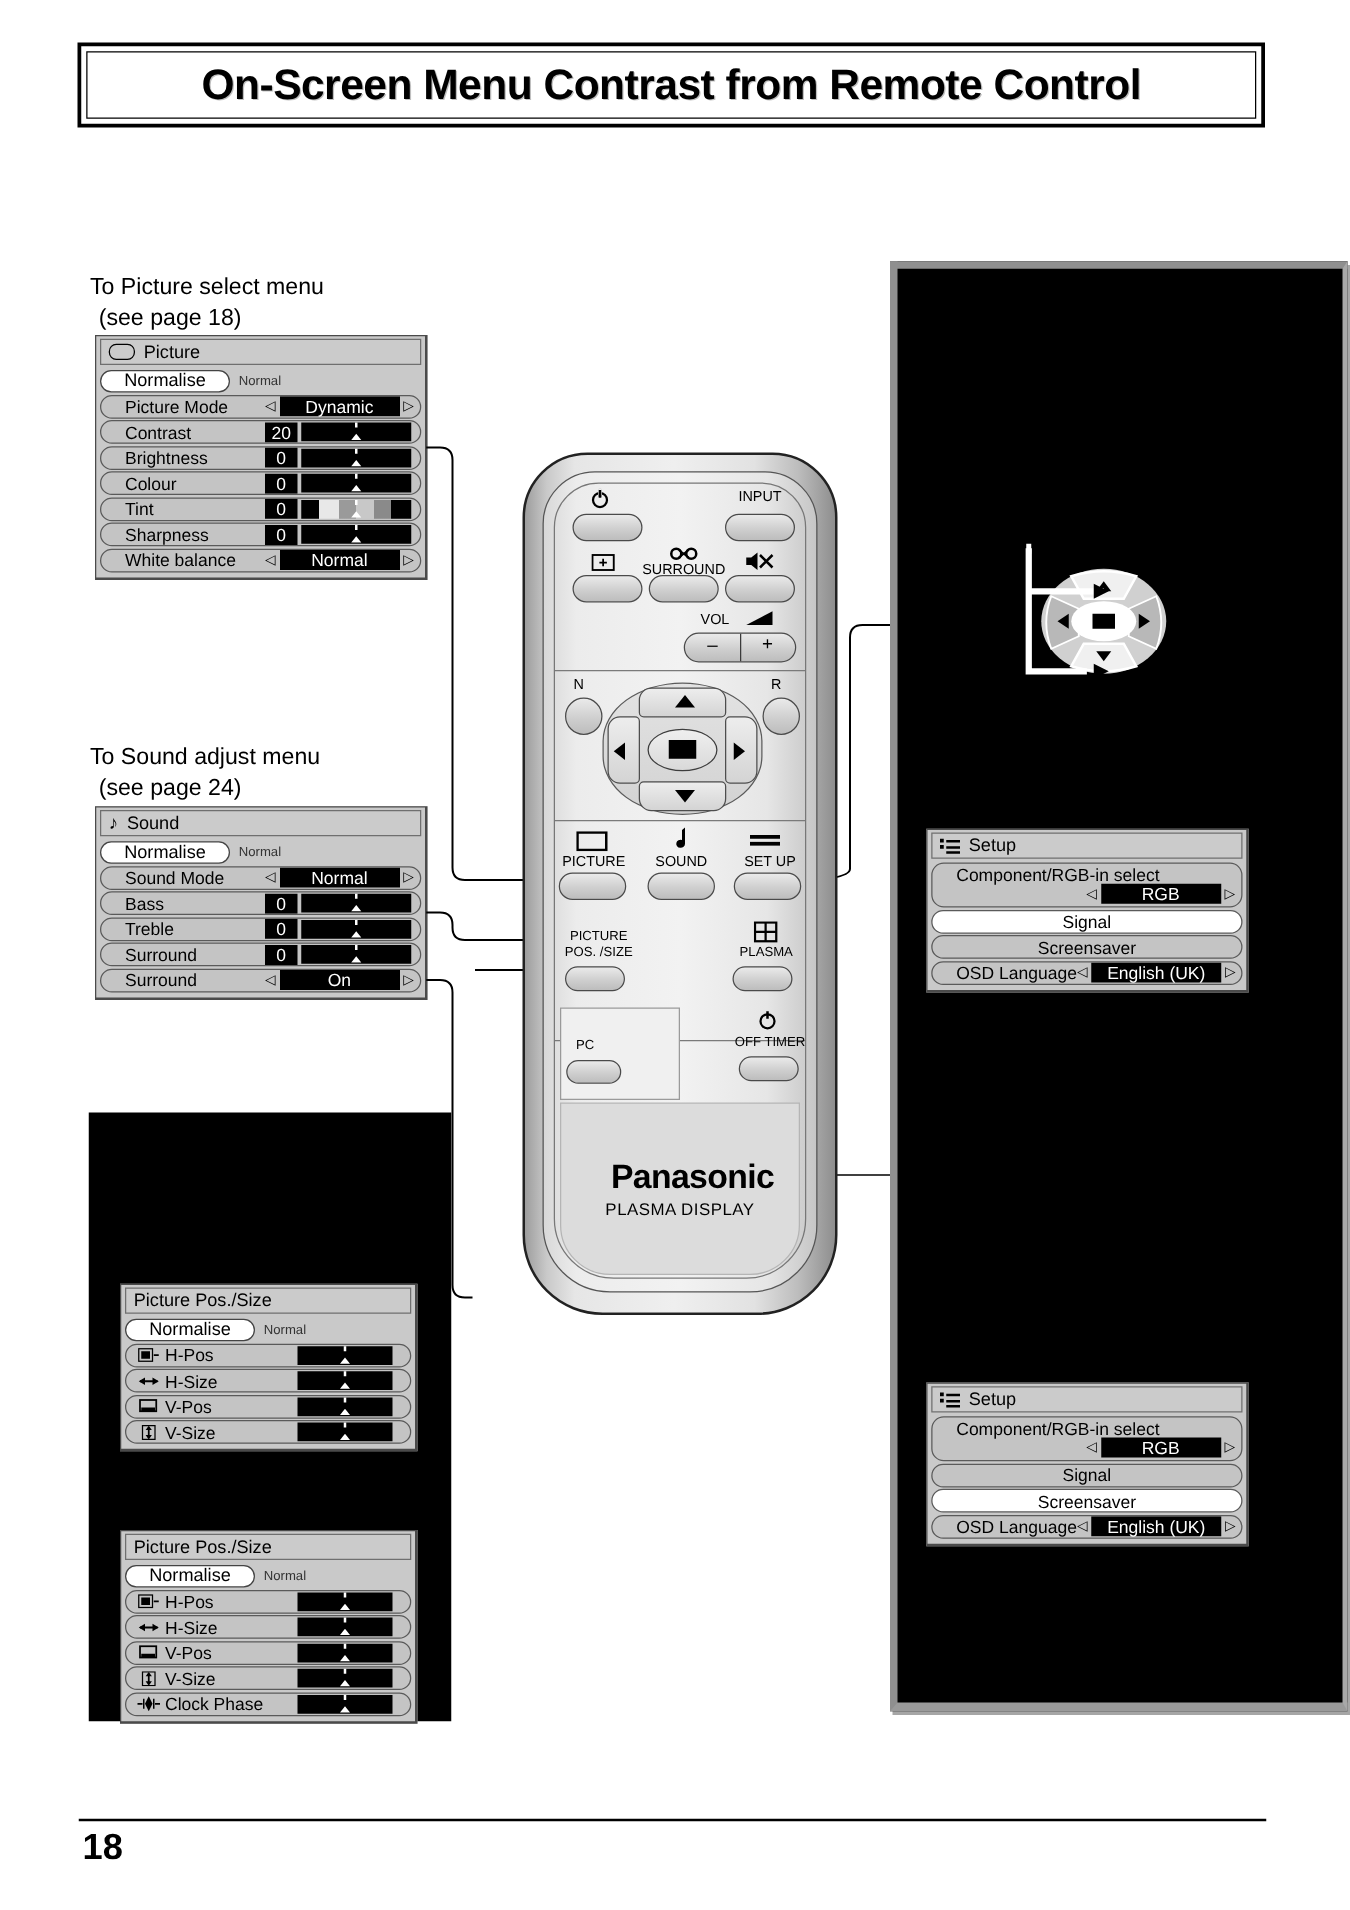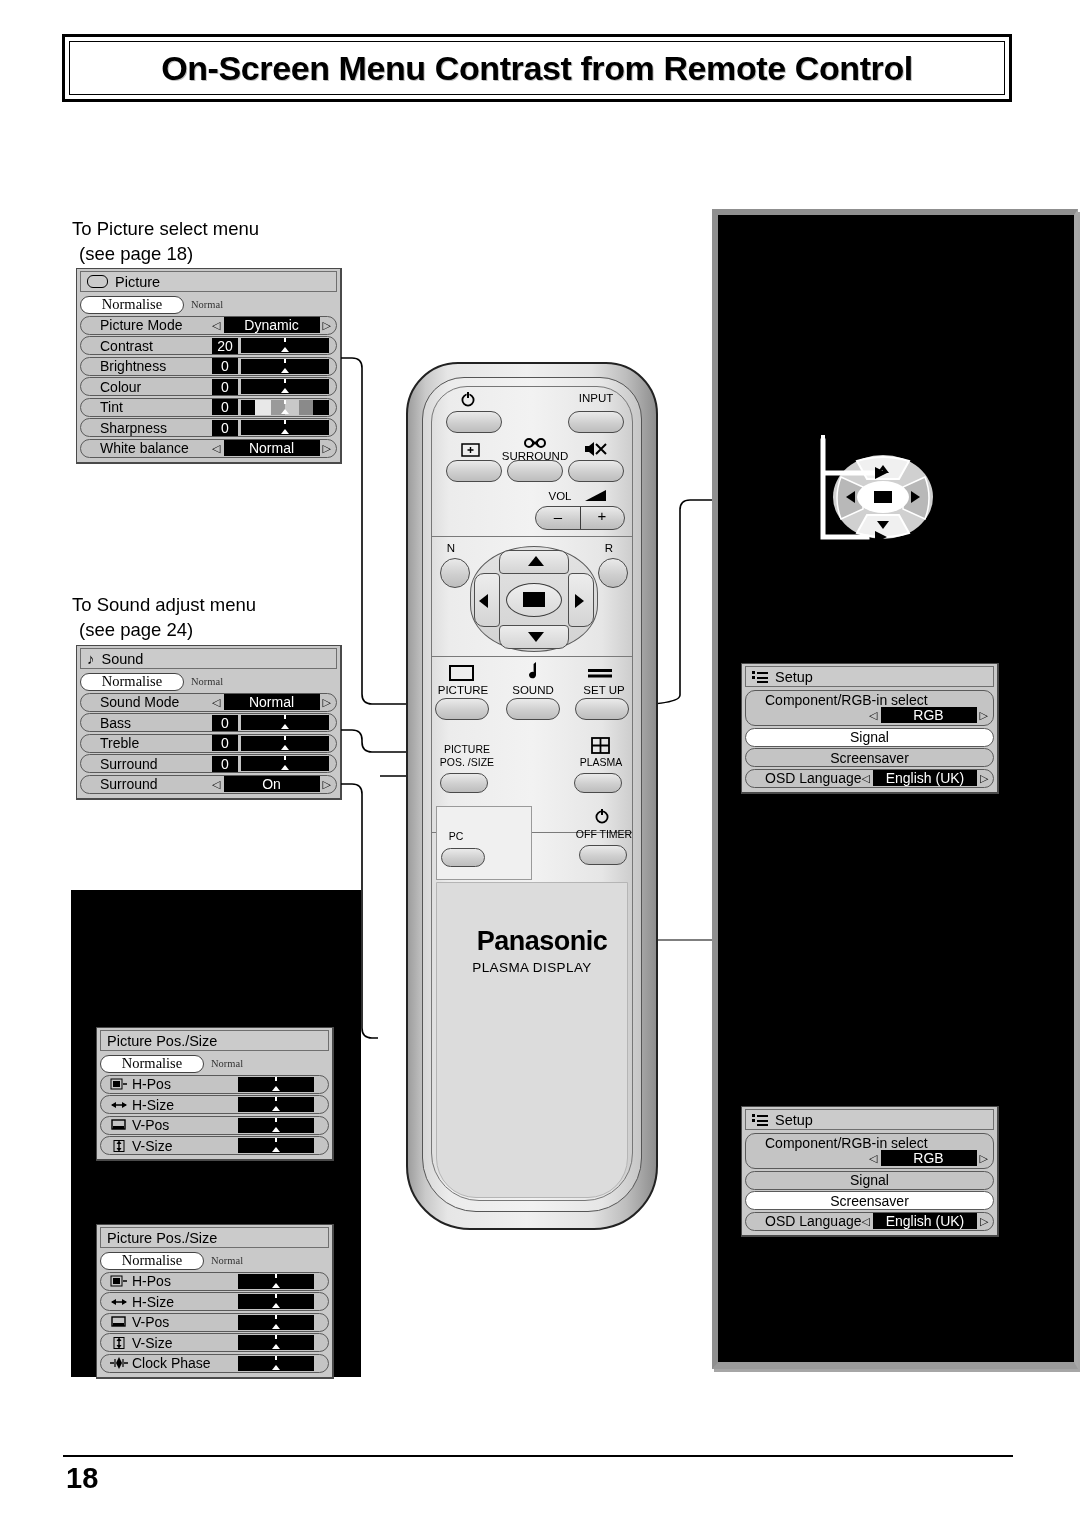--- a/index.html
+++ b/index.html
@@ -76,21 +76,21 @@
     margin-top: 1.5px;
     font-size: 14px; color: #000;
     position: relative;
     overflow: hidden;
   }
   .osd-row.white { background: #ffffff; }
   .osd-row .rlabel { padding-left: 19px; white-space: nowrap; }
   .osd-row .rlabel.center { width: 100%; text-align: center; padding-left: 0; }
 
   
-  .osd-norm { display: flex; align-items: center; height: 19px; margin-top: 1px; font-family: Liberation Serif, serif; }
+  .osd-norm { display: flex; align-items: center; height: 19px; margin-top: 1px; }
   .osd-norm .pill {
     background: #fff; border: 1px solid #444; border-radius: 10px;
     height: 18px; min-width: 104px;
     display: flex; align-items: center; justify-content: center;
     font-size: 14.5px; color: #000;
   }
   .osd-norm .nrm { font-size: 10.5px; margin-left: 7px; color: #333; }
 
   
   .sel-wrap { margin-left:auto; display: flex; align-items: center; padding-right: 5px; }
@@ -139,22 +139,22 @@
     display: inline-flex; align-items: center; justify-content: center;
     width: 19px; height: 14px;
   }
 
   
   .setup-glyph { display:inline-block; width:16px; height:13px; position:relative; }
   .setup-glyph i { position:absolute; background:#000; display:block; }
 
   
   .remote {
-    position: absolute; left: 406px; top: 362px;
-    width: 252px; height: 868px;
+    position: absolute; left: 418px; top: 362px;
+    width: 252px; height: 690px;
     border-radius: 52px 52px 64px 64px;
     background: linear-gradient(to right,
        #9d9d9d 0%, #c9c9c9 7%, #e6e6e6 16%, #efefef 48%,
        #e2e2e2 74%, #bdbdbd 88%, #8e8e8e 100%);
     border: 2px solid #222;
   }
   .remote-inner {
     position: absolute; left: 14px; top: 13px; right: 14px; bottom: 16px;
     border-radius: 42px 42px 54px 54px;
     border: 1.5px solid #555;

